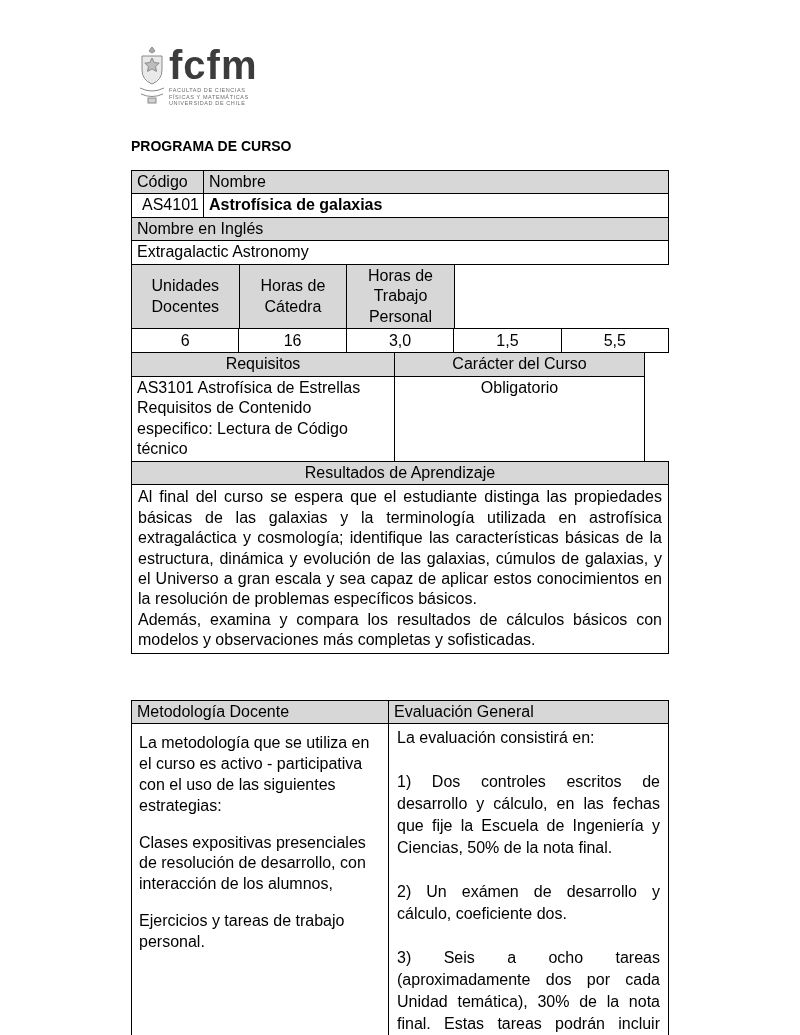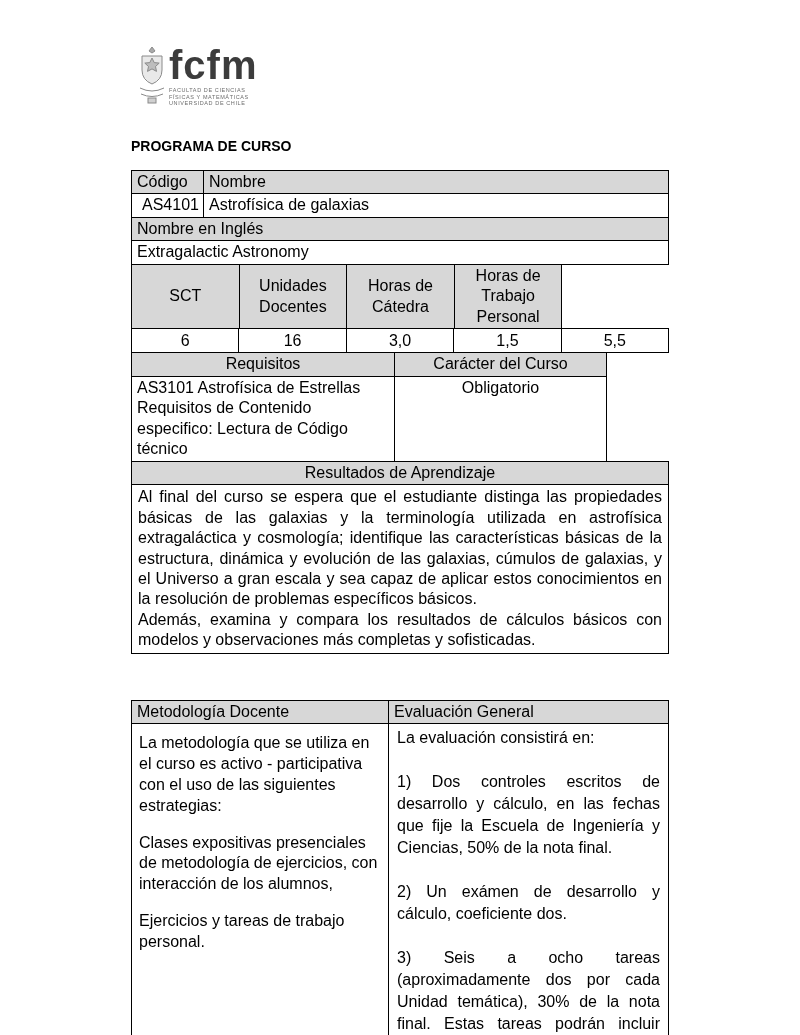--- a/index.html
+++ b/index.html
@@ -27,30 +27,30 @@
     border:1px solid #000;
     margin-left:-1px;margin-top:-1px;
     box-sizing:border-box;
     font-size:16px;
     padding:1px 5px;
     background:#fff;
     line-height:1.28;
   }
   .gray{background:#d7d7d7;}
   .ctr{text-align:center;}
-  .bold{font-weight:normal;}
+  .bold{font-weight:bold;}
   .just{text-align:justify;}
   .u{text-decoration:underline;}
   
   .w-codigo{width:73px;}
   .w-nombre{width:466px;}
   .w-full{width:538px;}
   .w-fifth{width:108.6px;display:flex;align-items:center;justify-content:center;text-align:center;}
   .w-req{width:264px;}
-  .w-car{width:213px;}
+  .w-car{width:251px;}
   .h-sm{min-height:18px;}
   .h-hdr5{min-height:35px;}
   .h-val{min-height:25px;}
   .h-req{min-height:53px;}
   .res-body{min-height:100px;padding:2px 6px;}
   .res-body p{margin:0;}
   
   .tbl2{margin-top:46px;}
   .w-half-l{width:270px;}
   .w-half-r{width:294px;}
@@ -101,21 +101,20 @@
         <div class="cell w-codigo h-sm" style="padding-left:10px;">AS4101</div>
         <div class="cell w-nombre h-sm bold">Astrofísica de galaxias</div>
       </div>
       <div class="trow">
         <div class="cell gray w-full h-sm">Nombre en Inglés</div>
       </div>
       <div class="trow">
         <div class="cell w-full h-sm">Extragalactic Astronomy</div>
       </div>
       <div class="trow">
-        <div class="cell gray w-fifth h-hdr5">SCT</div>
         <div class="cell gray w-fifth h-hdr5">Unidades Docentes</div>
         <div class="cell gray w-fifth h-hdr5">Horas de Cátedra</div>
         <div class="cell gray w-fifth h-hdr5">Horas de Trabajo Personal</div>
       </div>
       <div class="trow">
         <div class="cell w-fifth h-val">6</div>
         <div class="cell w-fifth h-val">16</div>
         <div class="cell w-fifth h-val">3,0</div>
         <div class="cell w-fifth h-val">1,5</div>
         <div class="cell w-fifth h-val">5,5</div>
@@ -143,21 +142,21 @@
     </div>
 
     <div class="tbl tbl2">
       <div class="trow">
         <div class="cell gray w-half-l h-sm">Metodología Docente</div>
         <div class="cell gray w-half-r h-sm">Evaluación General</div>
       </div>
       <div class="trow">
         <div class="cell w-half-l met-body">
           <p>La metodología que se utiliza en el curso es activo - participativa con el uso de las siguientes estrategias:</p>
-          <p>Clases expositivas presenciales de metodología de ejercicios, con interacción de los alumnos,</p>
+          <p>Clases expositivas presenciales de resolución de desarrollo, con interacción de los alumnos,</p>
           <p>Ejercicios y tareas de trabajo personal.</p>
         </div>
         <div class="cell w-half-r eval-body just">
           <p>La evaluación consistirá en:</p>
           <p>1) Dos controles escritos de desarrollo y cálculo, en las fechas que fije la Escuela de Ingeniería y Ciencias, 50% de la nota final.</p>
           <p>2) Un exámen de desarrollo y cálculo, coeficiente dos.</p>
           <p>3) Seis a ocho tareas (aproximadamente dos por cada Unidad temática), 30% de la nota final. Estas tareas podrán incluir problemas de desarrollo &amp; cálculo analítico y numérico, interacción y manipulación de bases de datos, lectura &amp; resumen de artículos científicos.</p>
         </div>
       </div>
     </div>

